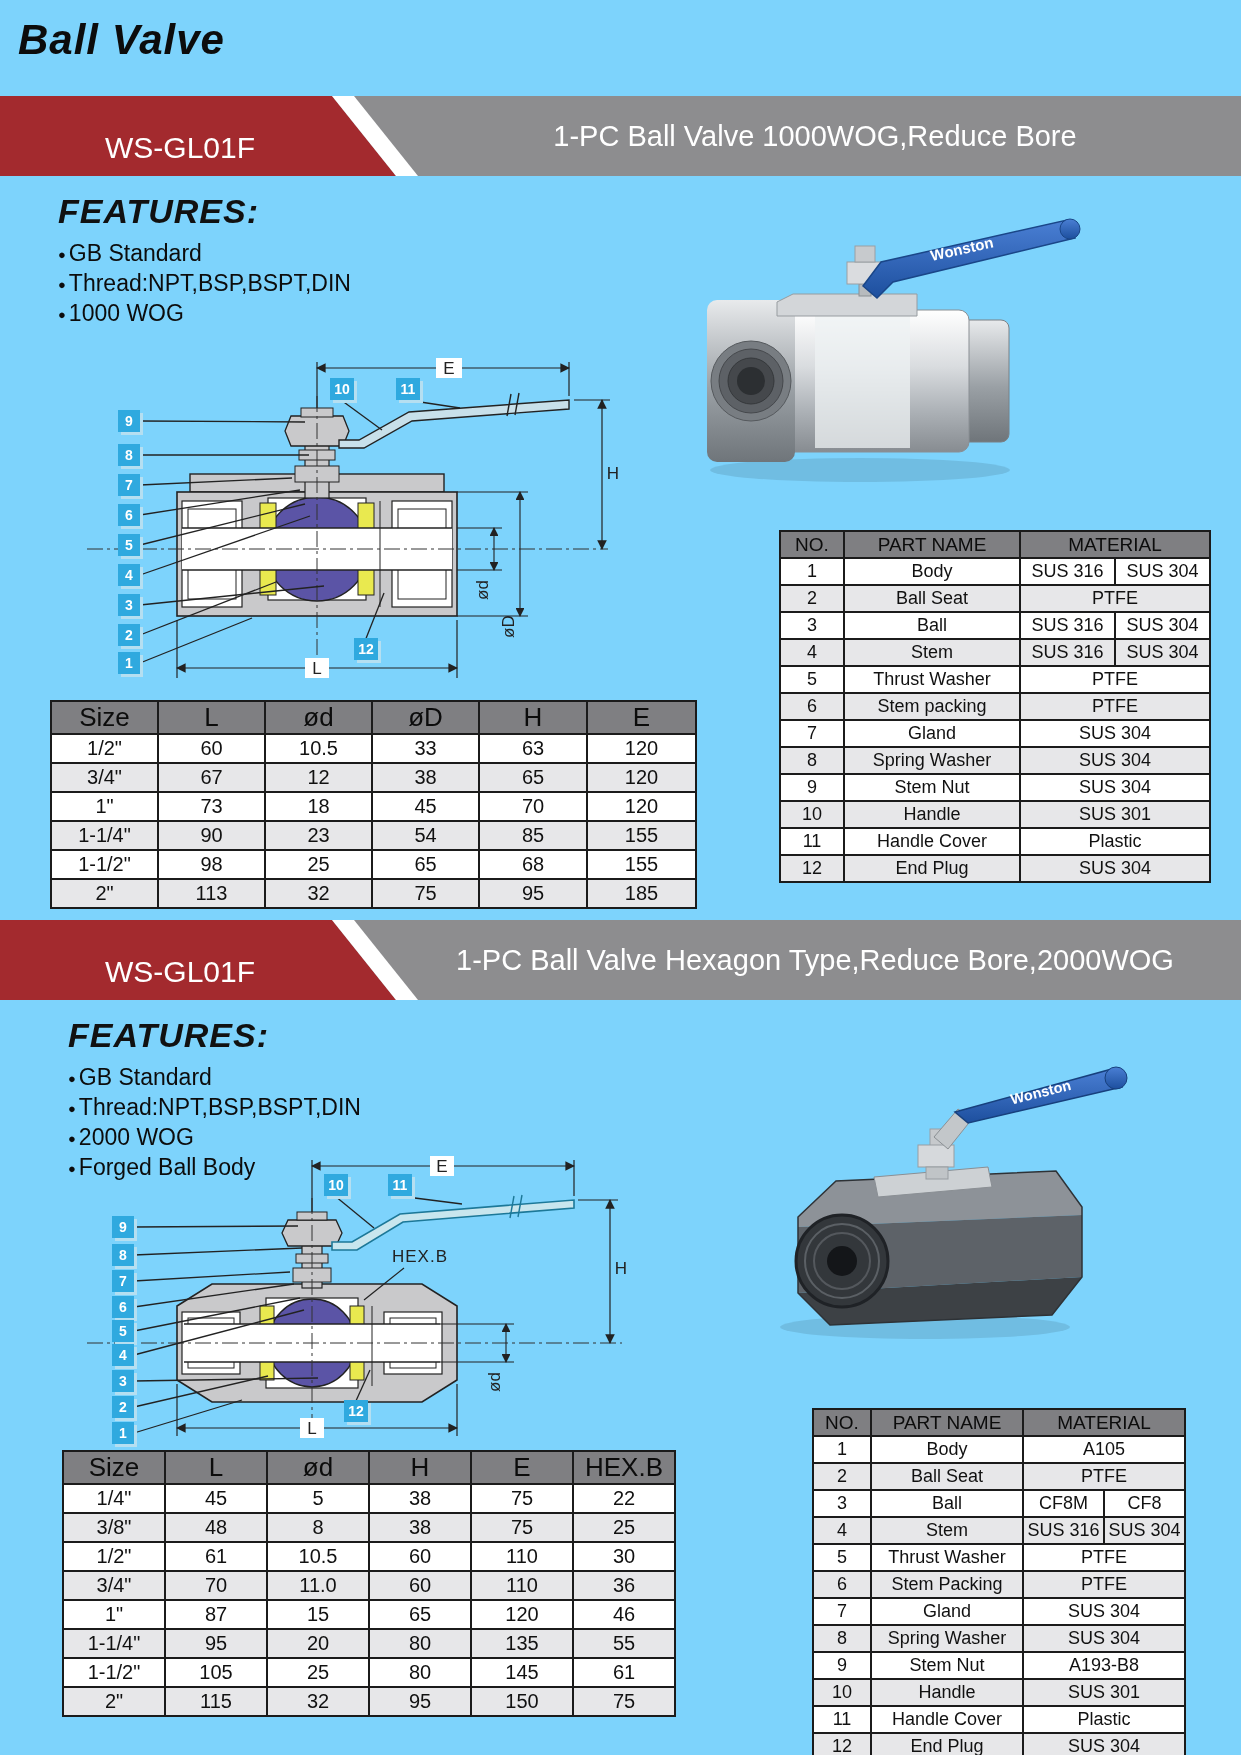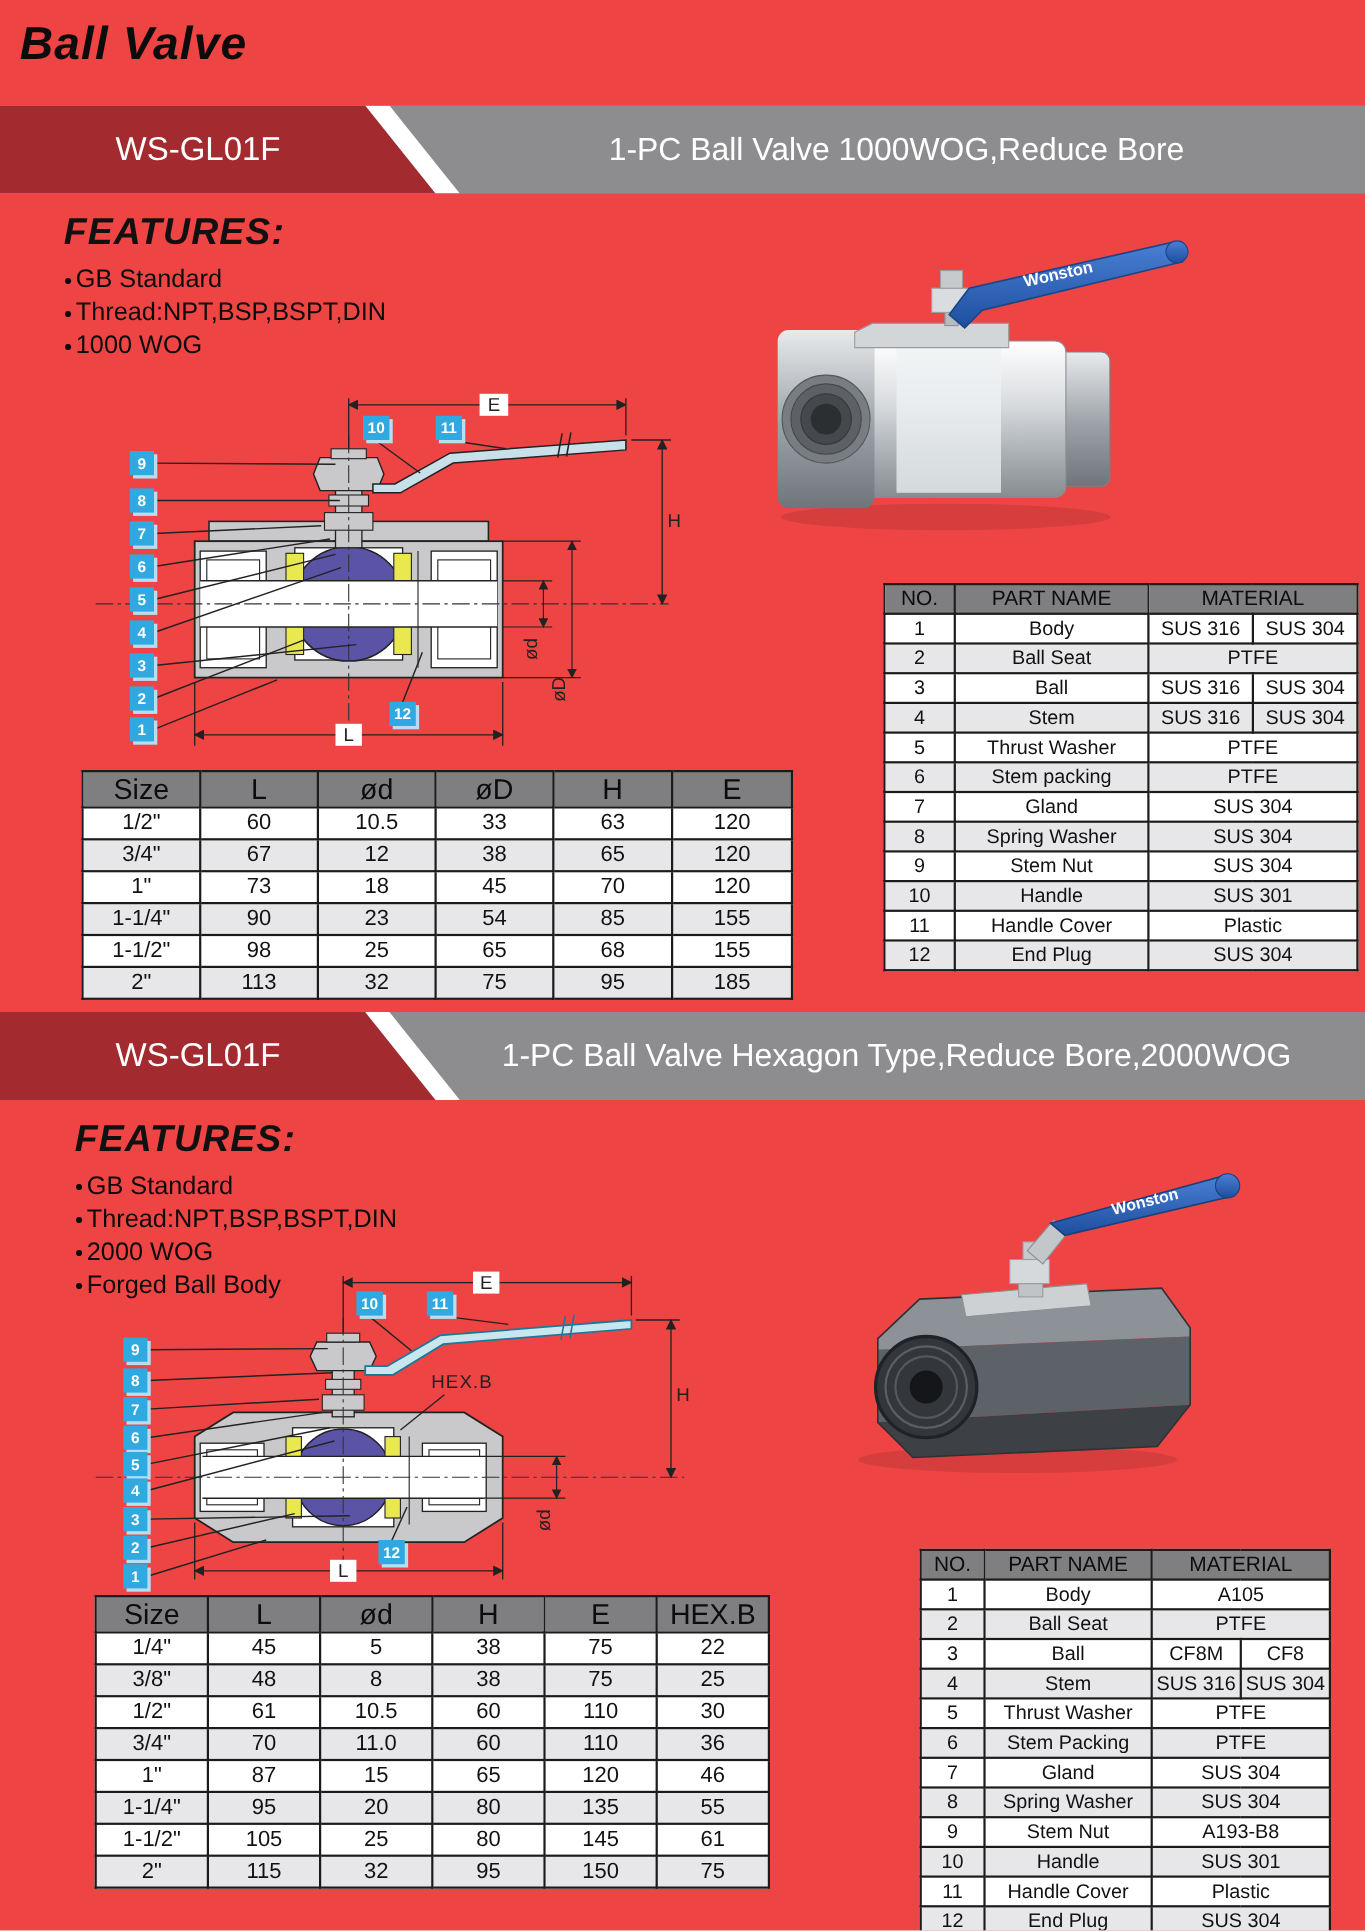--- a/index.html
+++ b/index.html
@@ -1,41 +1,41 @@
 <!DOCTYPE html>
 <html><head>
 <meta charset="utf-8">
 <style>
   html,body{margin:0;padding:0;background:#fff;}
-  .page{position:relative;width:1241px;height:1755px;background:#ef4444;overflow:hidden;
+  .page{position:relative;width:1241px;height:1755px;background:#7dd3fc;overflow:hidden;
         font-family:"Liberation Sans",sans-serif;color:#111;}
   .abs{position:absolute;}
 
   
   .page-title{position:absolute;left:18px;top:16px;font-size:42px;font-style:italic;
               font-weight:600;letter-spacing:1px;color:#0c0c0c;}
 
   
   .banner{position:absolute;left:0;width:1241px;height:80px;background:#8D8D8F;}
   .banner .red{position:absolute;left:0;top:0;width:430px;height:80px;background:#A32A2E;
                clip-path:polygon(0 0,332px 0,396px 100%,0 100%);}
   .banner .gap{position:absolute;left:0;top:0;width:430px;height:80px;background:#fff;
                clip-path:polygon(332px 0,354px 0,418px 100%,396px 100%);}
-  .banner .model{position:absolute;left:30px;top:0;width:300px;height:80px;display:flex;
+  .banner .model{position:absolute;left:30px;top:12px;width:300px;height:80px;display:flex;
                  align-items:center;justify-content:center;color:#fff;font-size:30px;}
   .banner .btitle{position:absolute;left:430px;top:0;width:770px;height:80px;display:flex;
                   align-items:center;justify-content:center;color:#fff;font-size:29px;}
 
   
   .features h2{margin:0 0 8px 0;font-size:34px;font-style:italic;font-weight:bold;letter-spacing:1px;}
   .features .bullet{font-size:23px;line-height:29px;color:#0c0c0c;}
   .features .bullet::before{content:"●";font-size:13px;vertical-align:2px;margin-right:3px;}
 
   
-  table{border-collapse:collapse;table-layout:fixed;background:#fff;margin-left:24px;}
+  table{border-collapse:collapse;table-layout:fixed;background:#fff;}
   th,td{border:2px solid #1b1b1b;text-align:center;padding:0;overflow:hidden;white-space:nowrap;}
   thead th{background:#7F7F82;font-weight:normal;color:#0c0c0c;}
   tbody tr:nth-child(even){background:#E7E7E9;}
   .size-table th{height:29px;font-size:26px;}
   .size-table td{height:27px;font-size:20px;}
   .parts-table th{height:25px;font-size:19px;}
   .parts-table td{height:25px;font-size:18px;}
   .parts-table td:nth-child(4){border-left-width:1px;}
 
   svg text{font-family:"Liberation Sans",sans-serif;}

